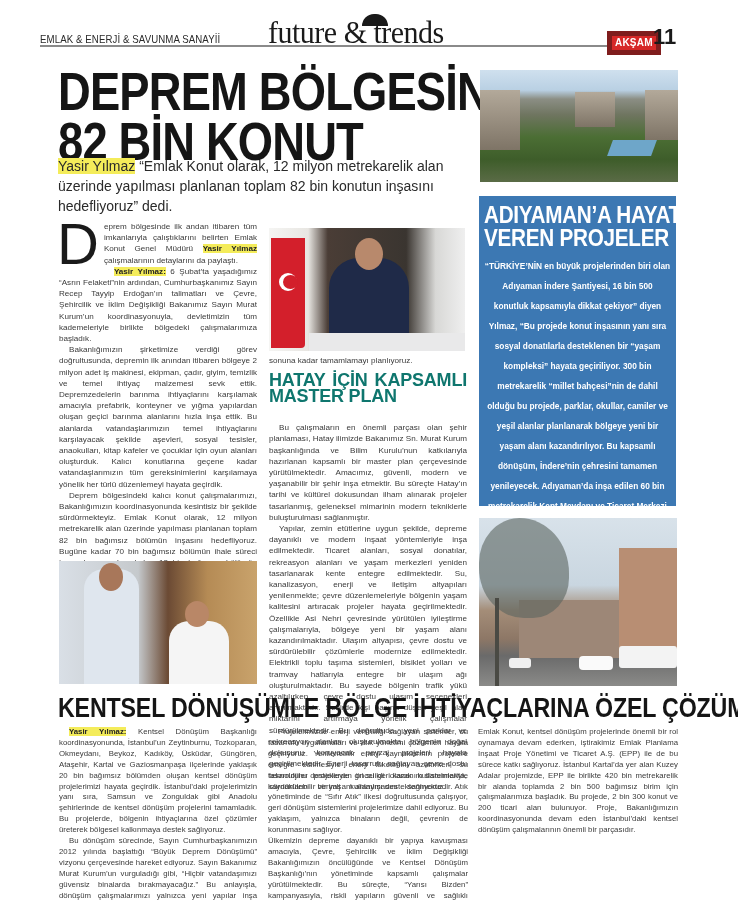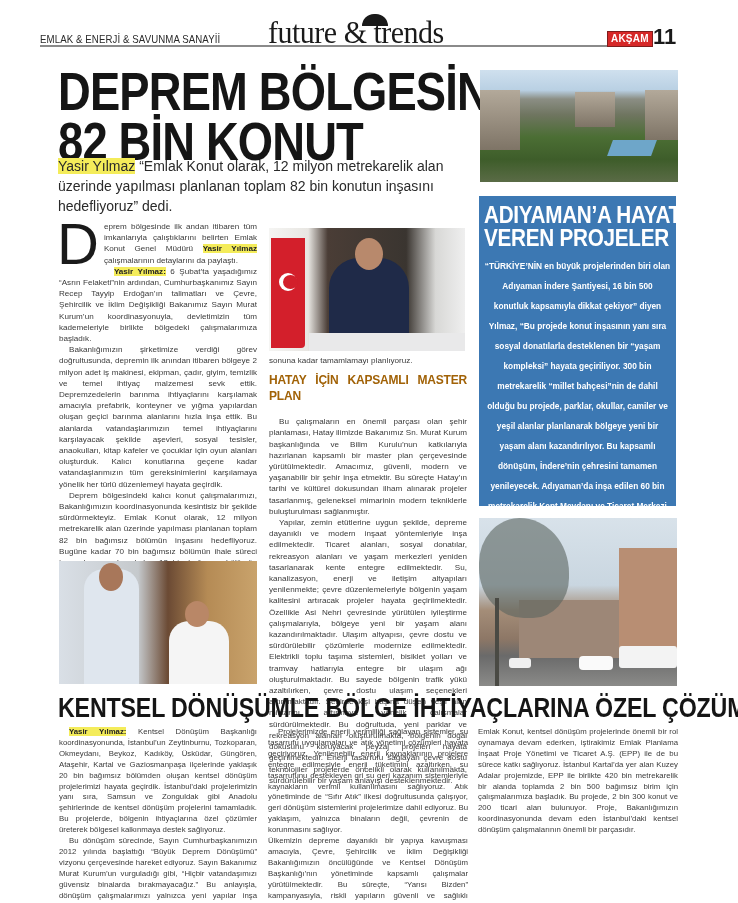--- a/index.html
+++ b/index.html
@@ -5,37 +5,37 @@
   * { box-sizing: border-box; margin: 0; padding: 0; }
   html, body { width: 738px; height: 903px; background: #ffffff; overflow: hidden; }
   body { position: relative; font-family: "Liberation Sans", sans-serif; color: #2b2b2b; }
 
   
   .masthead { position: absolute; left: 40px; top: 14px; width: 660px; height: 34px; }
   .section-label { position: absolute; left: 0; top: 19px; font-size: 10.5px; letter-spacing: 0.1px; color: #2a2a2a; font-family: "Liberation Sans Narrow", "Liberation Sans", sans-serif; transform: scaleX(0.92); transform-origin: left; }
   .brand { position: absolute; left: 228px; top: 4px; font-family: "Liberation Serif", serif; font-size: 30px; color: #1a1a1a; letter-spacing: -0.5px; line-height: 30px; transform: scaleY(1.05); }
   .brand-arc { position: absolute; left: 322px; top: 0px; width: 26px; height: 12px; background: #1a1a1a; border-radius: 13px 13px 0 0; }
   .masthead-rule { position: absolute; left: 0; top: 31px; width: 580px; height: 2px; background: #8a8a8a; }
-  .paper-logo { position: absolute; left: 567px; top: 17px; background: #d62828; color: #fff; font-size: 10px; font-weight: bold; padding: 1px 3px; line-height: 12px; letter-spacing: 0.2px; border: 1px solid #7f1d1d; text-align: right; }
+  .paper-logo { position: absolute; left: 567px; top: 17px; background: #d62828; color: #fff; font-size: 10px; font-weight: bold; padding: 1px 3px; line-height: 12px; letter-spacing: 0.2px; border: 5px solid #7f1d1d; text-align: right; }
   .page-num { position: absolute; left: 613px; top: 10px; font-size: 22px; font-weight: bold; color: #1a1a1a; font-family: "Liberation Sans Narrow", "Liberation Sans", sans-serif; }
 
   
   .headline { position: absolute; left: 58px; top: 66px; width: 400px; font-family: "Liberation Sans Narrow", "Liberation Sans", sans-serif; font-weight: bold; color: #151515; }
   .headline .l1, .headline .l2 { display: block; font-size: 54px; line-height: 50px; letter-spacing: -1px; transform: scaleX(0.84); transform-origin: left; white-space: nowrap; }
   .standfirst { position: absolute; left: 58px; top: 156px; width: 410px; font-size: 14px; line-height: 20px; color: #2a2a2a; }
   .hl { background: #f4ec5a; }
 
   
   .col { position: absolute; font-size: 8.1px; line-height: 11.2px; color: #3a3a3a; text-align: justify; }
   .col p { text-indent: 10px; }
   .col p.noindent { text-indent: 0; }
   .col .q { font-weight: bold; color: #1f1f1f; font-size: 9.3px; line-height: 12.5px; text-indent: 10px; }
   .col .speaker { font-weight: bold; color: #222; background: #f4ec5a; }
   .dropcap { float: left; font-size: 58px; line-height: 46px; margin: 0 5px 0 -2px; font-family: "Liberation Sans", sans-serif; color: #1a1a1a; font-weight: normal; }
-  .subhead { font-family: "Liberation Sans Narrow", "Liberation Sans", sans-serif; font-weight: bold; font-size: 12px; line-height: 16px; color: #a16207; margin: 6px 0 12px; letter-spacing: -0.2px; }
+  .subhead { font-family: "Liberation Sans Narrow", "Liberation Sans", sans-serif; font-weight: bold; font-size: 18px; line-height: 16px; color: #0f766e; margin: 6px 0 18px; letter-spacing: -0.2px; }
 
   
   .photo { position: absolute; overflow: hidden; }
   .photo-top { left: 480px; top: 70px; width: 198px; height: 112px; background: linear-gradient(180deg, #cfe0ee 0%, #b9d0e3 18%, #8b8e84 26%, #6f7560 40%, #4b6e34 60%, #3e5d2a 80%, #5a6b46 100%); }
   .photo-top .bldg { position: absolute; background: linear-gradient(180deg, #b3a99a, #7e7466); }
   .photo-top .pool { position: absolute; left: 130px; top: 70px; width: 44px; height: 16px; background: #6ea6c9; transform: skewX(-20deg); }
   .photo-mid { left: 269px; top: 228px; width: 196px; height: 123px; background: linear-gradient(90deg, #f5f5f3 0%, #e8e6e2 20%, #4a3d36 30%, #3a3530 70%, #d8d8d6 85%, #efefef 100%); }
   .flag { position: absolute; left: 2px; top: 10px; width: 34px; height: 110px; background: #d31f2b; border-radius: 0 0 4px 0; }
   .flag-crescent { position: absolute; left: 10px; top: 45px; width: 18px; height: 18px; border-radius: 50%; background: #fff; }
   .flag-crescent::after { content: ""; position: absolute; left: 4px; top: 2px; width: 15px; height: 14px; border-radius: 50%; background: #d31f2b; }

